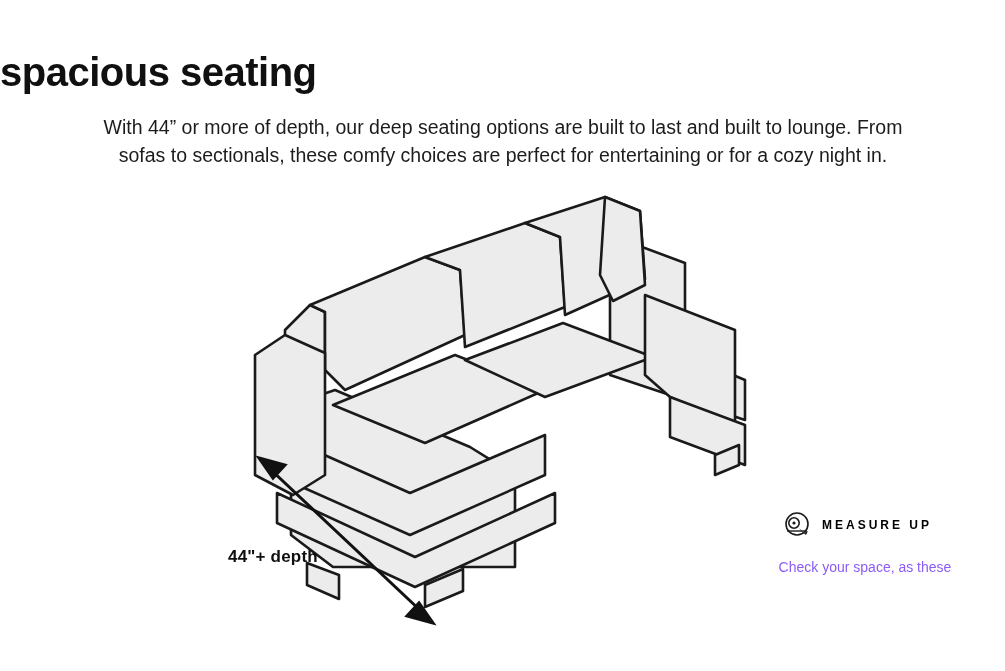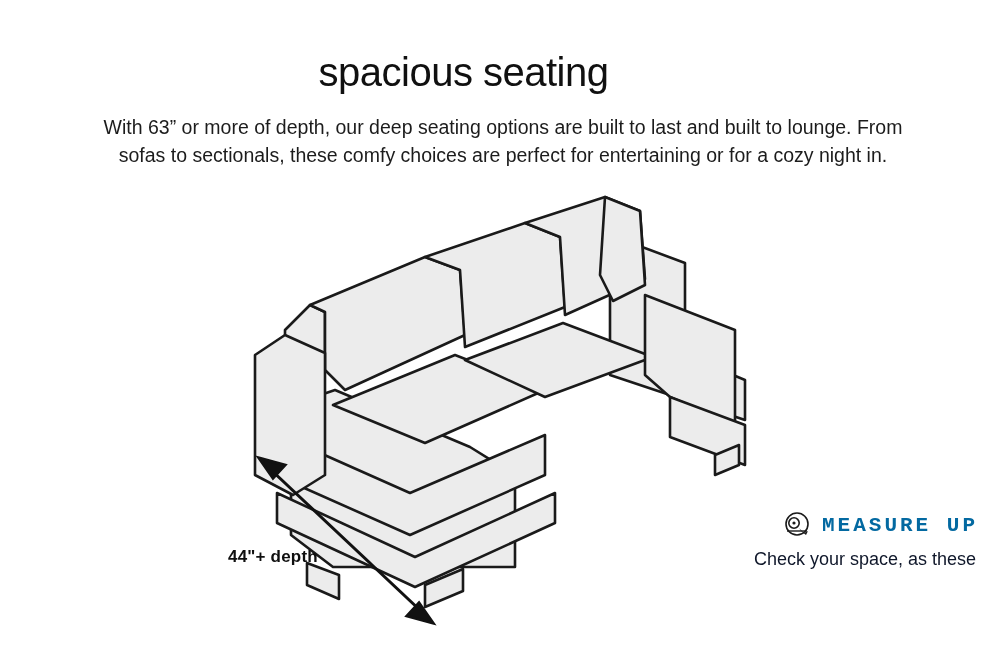--- a/index.html
+++ b/index.html
@@ -19,23 +19,22 @@
     position: absolute;
     left: 0; top: 0;
     width: 1005px;
     height: 671px;
   }
   .headline {
     position: absolute;
     left: 0;
     top: 50px;
     width: 927px;
-    text-align: center;
     font-size: 40px;
-    font-weight: normal;
+    font-weight: bold;
     letter-spacing: -0.5px;
     color: #101010;
   }
   .subcopy {
     position: absolute;
     left: 88px;
     top: 113px;
     width: 830px;
     text-align: center;
     font-size: 19.5px;
@@ -65,44 +64,43 @@
     width: 250px;
   }
   .measure-head {
     display: flex;
     align-items: center;
     gap: 10px;
     justify-content: flex-start;
     padding-left: 42px;
   }
   .measure-title {
-    font-size: 21px;
+    font-size: 12px;
     font-weight: bold;
     letter-spacing: 3px;
-    color: #0369a1;
-    font-family: Liberation Mono, monospace;
+    color: #000000;
   }
   .measure-note {
-    margin-top: 10px;
+    margin-top: 18px;
     width: 250px;
     text-align: center;
-    font-size: 18px;
+    font-size: 14px;
     line-height: 19px;
-    color: #0f172a;
+    color: #8b5cf6;
   }
   svg { display: block; }
 </style>
 </head>
 <body>
 
 <div class="page">
 
   <div class="headline">spacious seating</div>
 
-  <div class="subcopy">With 63” or more of depth, our deep seating options are built to last and built to lounge. From sofas to sectionals, these comfy choices are perfect for entertaining or for a cozy night in.</div>
+  <div class="subcopy">With 44” or more of depth, our deep seating options are built to last and built to lounge. From sofas to sectionals, these comfy choices are perfect for entertaining or for a cozy night in.</div>
 
   <div class="illustration">
     <svg width="580" height="460" viewBox="0 0 580 460" fill="none" xmlns="http://www.w3.org/2000/svg">
       <g stroke="#1a1a1a" stroke-width="2.6" stroke-linejoin="round" stroke-linecap="round" fill="#ececec">
 
         <path d="M70 155 L95 130 L110 137 L110 195 L84 210 L70 200 Z"></path>
 
         <path d="M395 60 L470 88 L470 180 L530 205 L530 245 L470 225 L395 200 Z"></path>
 
         <path d="M95 130 L210 82 L245 95 L250 160 L130 215 L110 195 L110 137 Z"></path>

